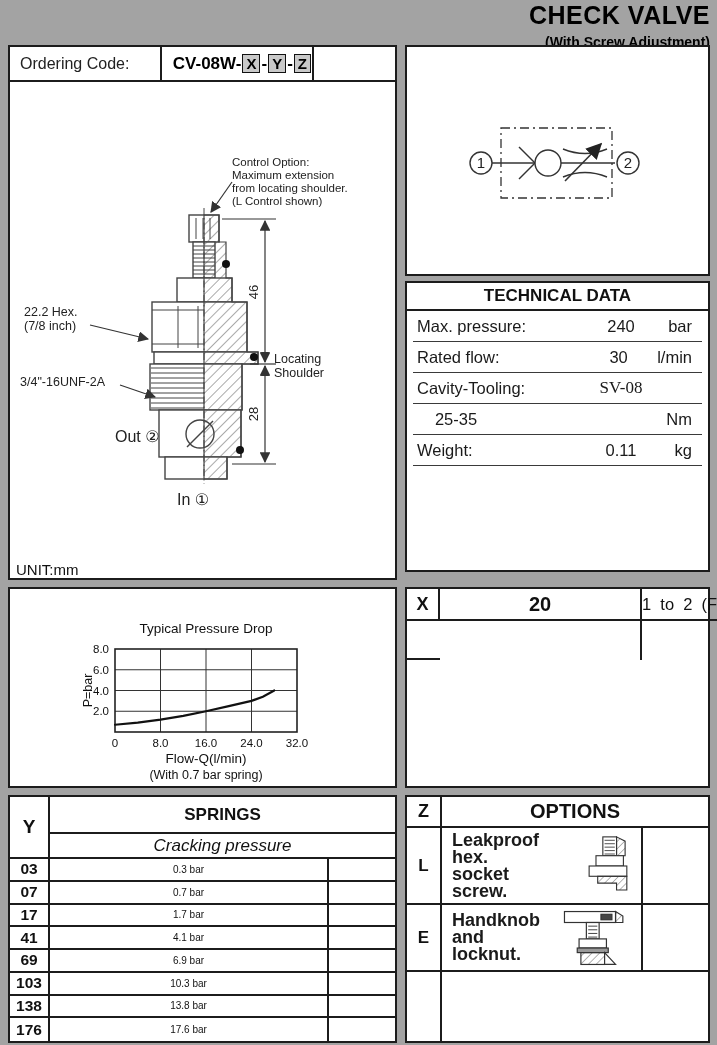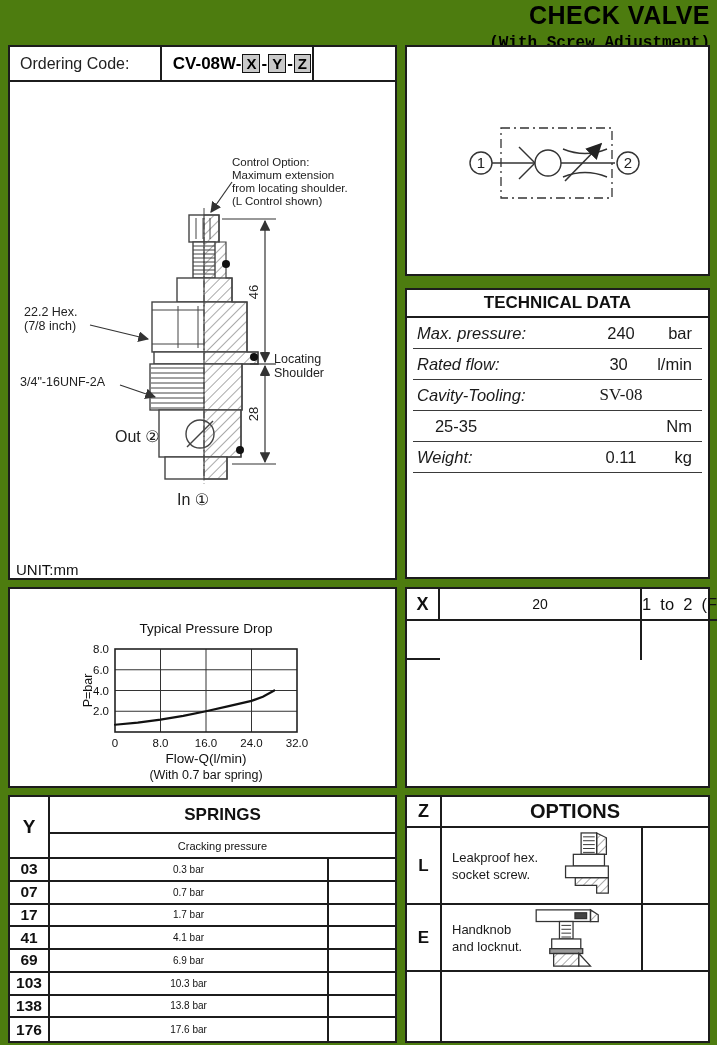--- a/index.html
+++ b/index.html
@@ -1,77 +1,77 @@
 <!DOCTYPE html>
 <html><head>
 <meta charset="utf-8">
 <style>
   * { margin:0; padding:0; box-sizing:border-box; }
   html,body { background:#fff; }
   body { font-family:"Liberation Sans", sans-serif; color:#111; }
-  .page { position:relative; width:717px; height:1045px; background:#4d7c0f; overflow:hidden;padding-left:25px; }
+  .page { position:relative; width:717px; height:1045px; background:#a3a3a3; overflow:hidden;padding-left:25px; }
 
   
   .title-block { position:absolute; top:1px; left:0; right:7px; text-align:right; }
   .title { font-size:25px; font-weight:800; letter-spacing:.5px; color:#000; }
-  .subtitle { font-size:16px; font-weight:700; margin-top:4px; color:#000;font-family:Liberation Mono, monospace; }
+  .subtitle { font-size:14px; font-weight:700; margin-top:4px; color:#000; }
 
   
   .box { position:absolute; border:2px solid #1c1c1c; background:#fff; }
   .box-a { left:8px;  top:45px;  width:389px; height:535px; }
   .box-b { left:405px; top:45px;  width:305px; height:231px; }
-  .box-c { left:405px; top:288px; width:305px; height:291px; }
+  .box-c { left:405px; top:281px; width:305px; height:291px; }
   .box-d { left:8px;  top:587px; width:389px; height:201px; }
   .box-e { left:405px; top:587px; width:305px; height:201px; }
   .box-f { left:8px;  top:795px; width:389px; height:248px; }
   .box-g { left:405px; top:795px; width:305px; height:248px; }
 
   
   .ordering-row { display:flex; height:35px; border-bottom:2px solid #1c1c1c; align-items:stretch; }
   .oc-label { width:152px; border-right:2px solid #1c1c1c; font-size:16px; display:flex; align-items:center; padding-left:10px; color:#222; }
   .oc-code { width:152px; border-right:2px solid #1c1c1c; display:flex; align-items:center; justify-content:flex-end; font-size:17px; font-weight:700; color:#000; }
   .oc-box { display:inline-block; background:#c9c9c9; border:1.5px solid #111; padding:0 3px; line-height:17px; font-size:15px; margin:0 1px; }
   .oc-empty { flex:1; }
   .valve-svg { position:absolute; left:0; top:35px; }
 
   
   .td-header { height:28px; border-bottom:2px solid #1c1c1c; display:flex; align-items:center; justify-content:center; font-size:17px; font-weight:700; }
   .td-rows { padding:0 6px; }
   .td-row { height:31px; display:flex; align-items:center; border-bottom:1.6px solid #3a3a3a; font-size:16.5px; color:#1a1a1a; padding:0 4px; }
-  .td-label { width:165px;font-style:italic; }
+  .td-label { width:165px; }
   .td-value { width:78px; text-align:center; }
   .td-value.serif { font-family:"Liberation Serif", serif; font-size:17px; }
   .td-unit { flex:1; text-align:right; padding-right:6px; }
 
   
   .op-grid { display:grid; width:100%; height:100%; grid-template-columns:33px 202px 1fr; grid-template-rows:32px 39px 1fr; }
   .cell { display:flex; align-items:center; justify-content:center; }
   .bb { border-bottom:2px solid #1c1c1c; }
   .br { border-right:2px solid #1c1c1c; }
   .op-x { font-size:18px; font-weight:700; }
   .op-head { grid-column:2/4; font-size:17px; font-weight:700; }
-  .op-code { font-size:14px; font-weight:400; }
+  .op-code { font-size:20px; font-weight:700; }
   .op-desc { font-size:16.5px; white-space:pre; }
   .op-fill2 { grid-column:2/4; }
 
   
   .sp-grid { display:grid; width:100%; height:100%; grid-template-columns:40px 279px 1fr; grid-template-rows:37px 25px repeat(8,1fr); }
   .sp-y { grid-row:1/3; grid-column:1; font-size:19px; font-weight:700; }
   .sp-head { grid-column:2/4; font-size:17px; font-weight:700; }
-  .sp-sub { grid-column:2/4; font-size:11px; }
+  .sp-sub { grid-column:2/4; font-size:17px;font-style:italic; }
   .sp-code { font-size:15.5px; font-weight:700; }
   .sp-val { font-size:10px; }
 
   
   .opt-grid { display:grid; width:100%; height:100%; grid-template-columns:35px 201px 1fr; grid-template-rows:31px 77px 67px 1fr; }
   .opt-z { font-size:18px; font-weight:700; }
   .opt-head { grid-column:2/4; font-size:20px; font-weight:700; }
   .opt-code { font-size:17px; font-weight:700; }
   .opt-body { justify-content:flex-start; padding-left:10px; gap:8px; }
-  .opt-text { font-size:13px; line-height:17px; color:#1a1a1a; }
+  .opt-text { font-size:18px; line-height:17px; color:#1a1a1a;font-weight:bold; }
   .opt-fill2 { grid-column:2/4; }
 
   svg text { font-family:"Liberation Sans", sans-serif; }
 </style>
 </head>
 <body>
 
 <div class="page">
 
   <div class="title-block">

